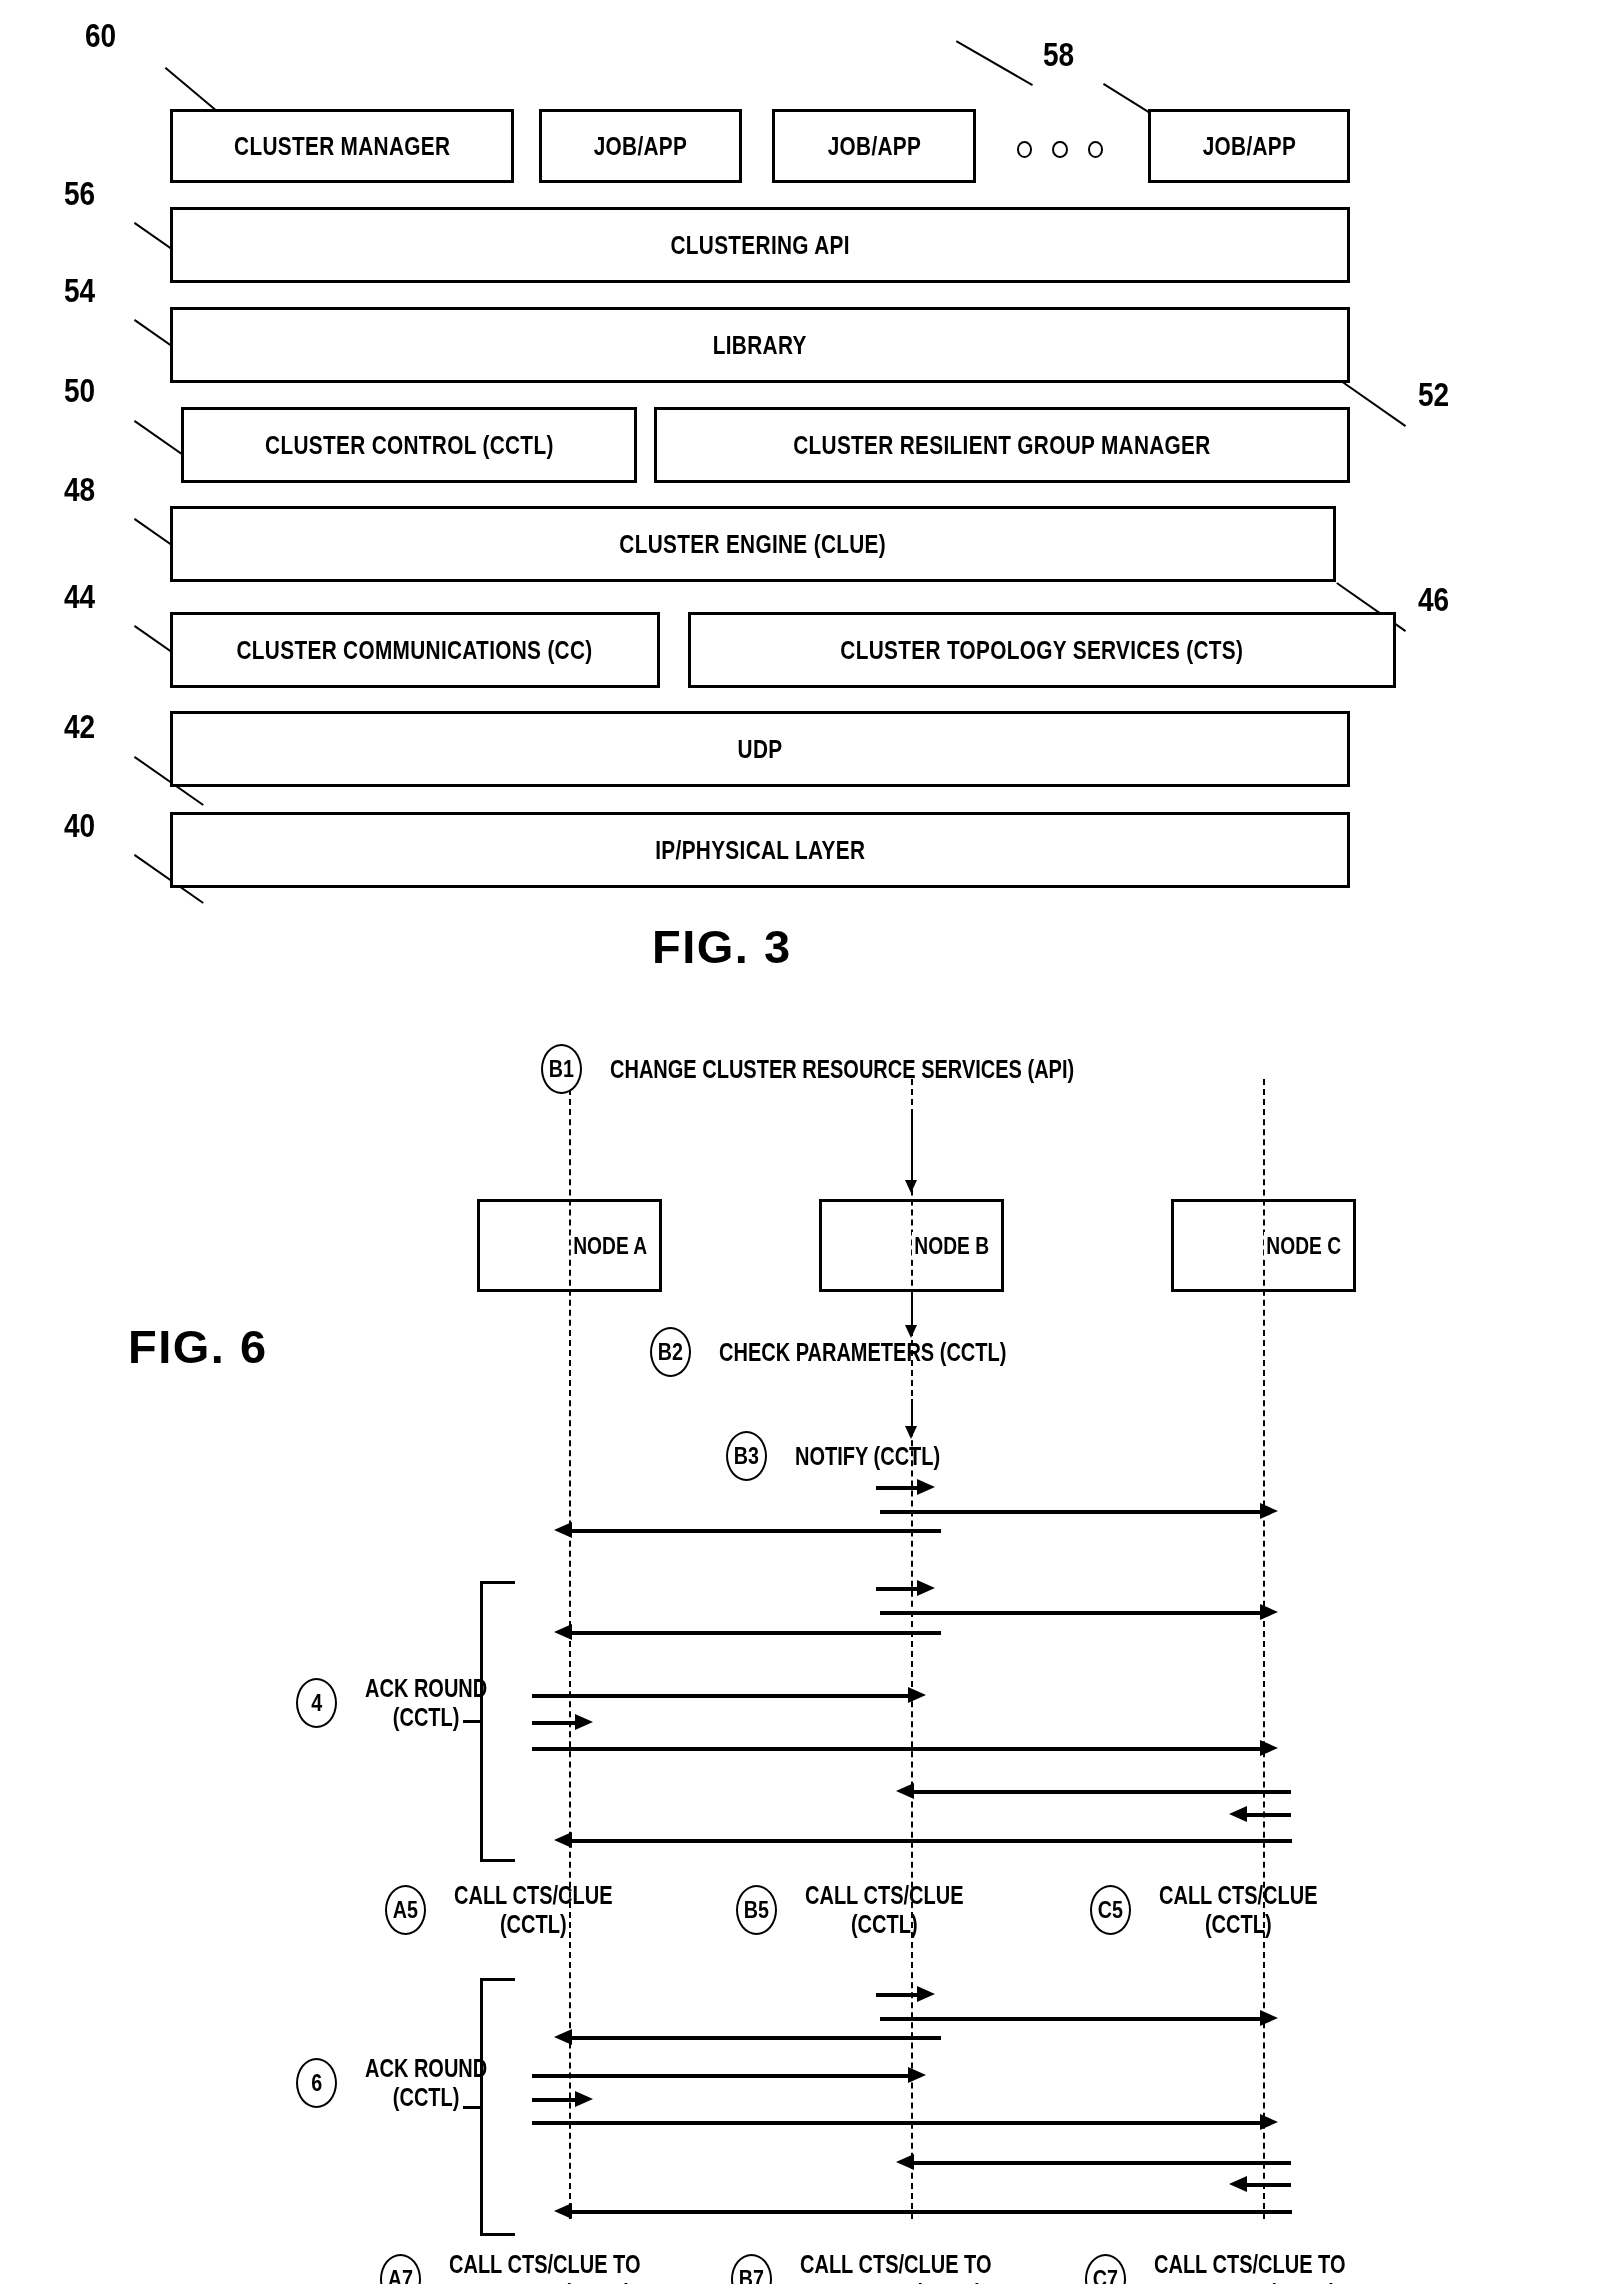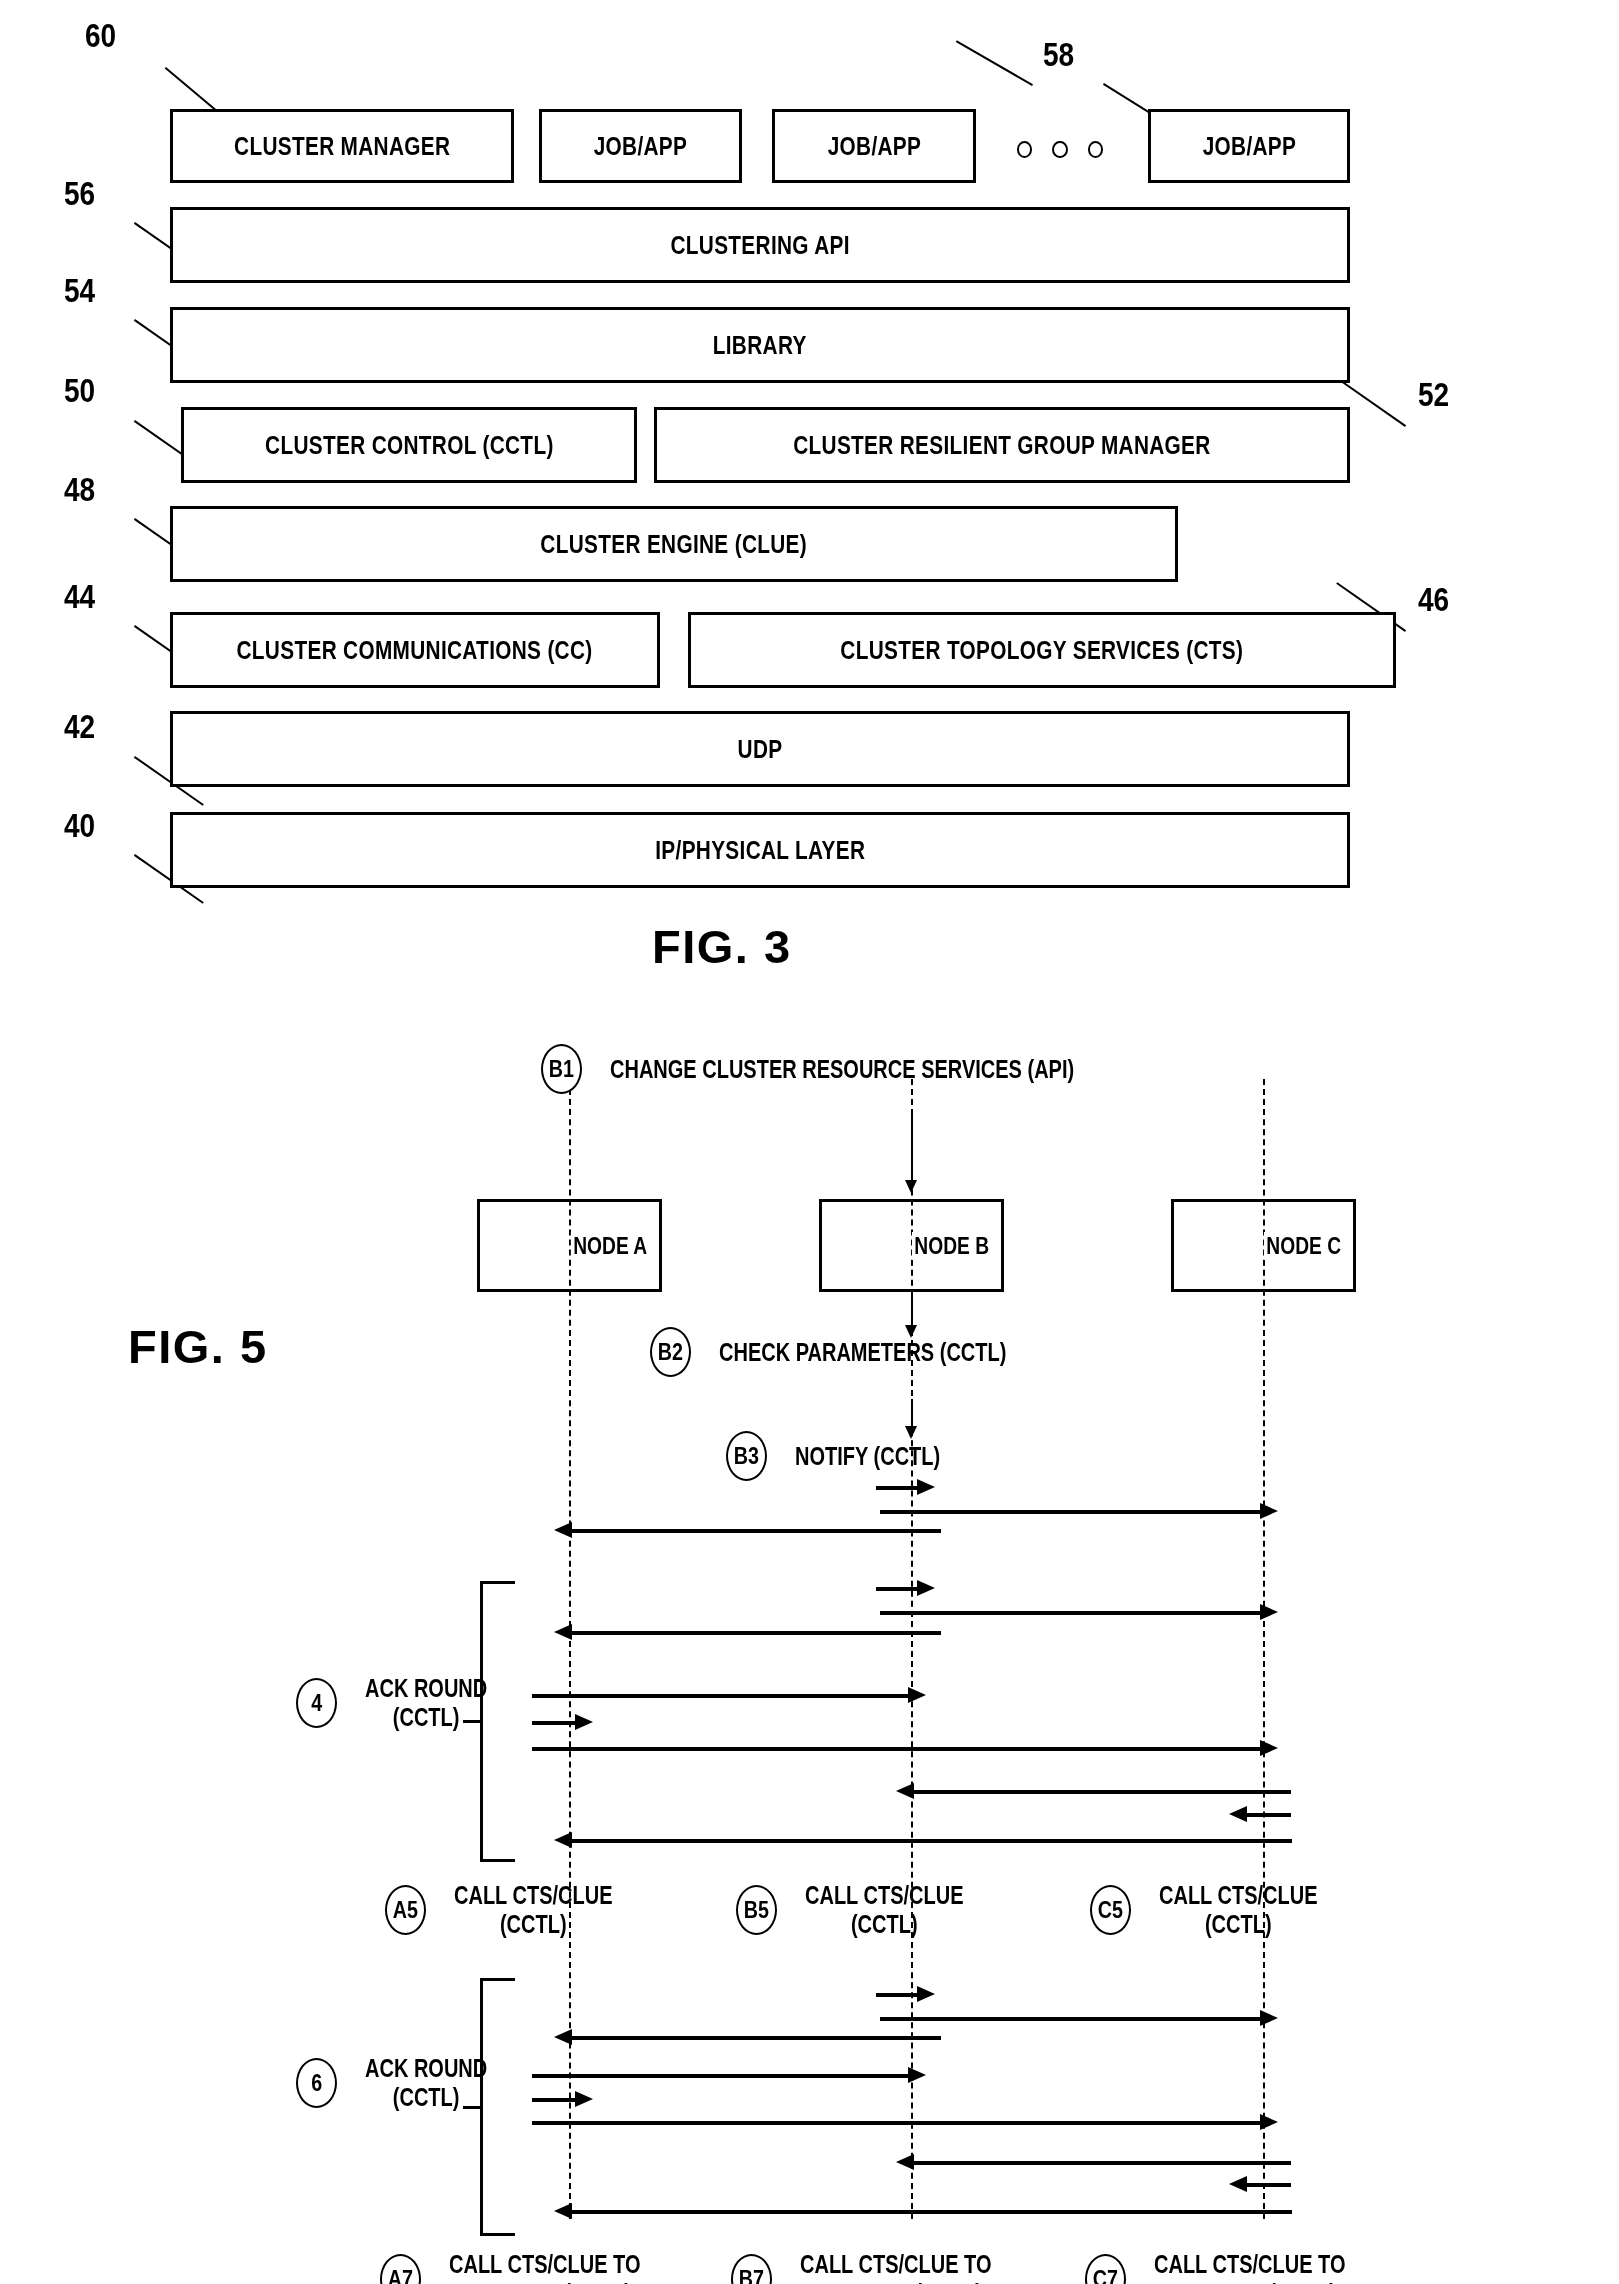--- a/index.html
+++ b/index.html
@@ -142,21 +142,21 @@
   </div>
 
   <div class="fbox" style="left:181px;top:407px;width:456px;height:76px;">
     <span>CLUSTER CONTROL (CCTL)</span>
   </div>
 
   <div class="fbox" style="left:654px;top:407px;width:696px;height:76px;">
     <span>CLUSTER RESILIENT GROUP MANAGER</span>
   </div>
 
-  <div class="fbox" style="left:170px;top:506px;width:1008px;height:76px;">
+  <div class="fbox" style="left:170px;top:506px;width:1166px;height:76px;">
     <span>CLUSTER ENGINE (CLUE)</span>
   </div>
 
   <div class="fbox" style="left:170px;top:612px;width:490px;height:76px;">
     <span>CLUSTER COMMUNICATIONS (CC)</span>
   </div>
 
   <div class="fbox" style="left:688px;top:612px;width:708px;height:76px;">
     <span>CLUSTER TOPOLOGY SERVICES (CTS)</span>
   </div>
@@ -167,21 +167,21 @@
 
   <div class="fbox" style="left:170px;top:812px;width:1180px;height:76px;">
     <span>IP/PHYSICAL LAYER</span>
   </div>
 
   <div class="figcap" style="left:652px;top:919px;">FIG. 3</div>
 </div>
 
 <div class="abs" style="left:0;top:1049px;width:1620px;height:1235px;">
 
-  <div class="figcap" style="left:128px;top:270px;">FIG. 5</div>
+  <div class="figcap" style="left:128px;top:270px;">FIG. 6</div>
 
   <div class="lifeline" style="left:569px;top:30px;height:1140px;"></div>
   <div class="lifeline" style="left:911px;top:30px;height:1140px;"></div>
   <div class="lifeline" style="left:1263px;top:30px;height:1140px;"></div>
 
   <div class="step" style="left:541px;top:-4.6px;">
     <div class="bubble">
         <span>B1</span>
       </div>
     <div class="steptxt">CHANGE CLUSTER RESOURCE SERVICES (API)</div>

